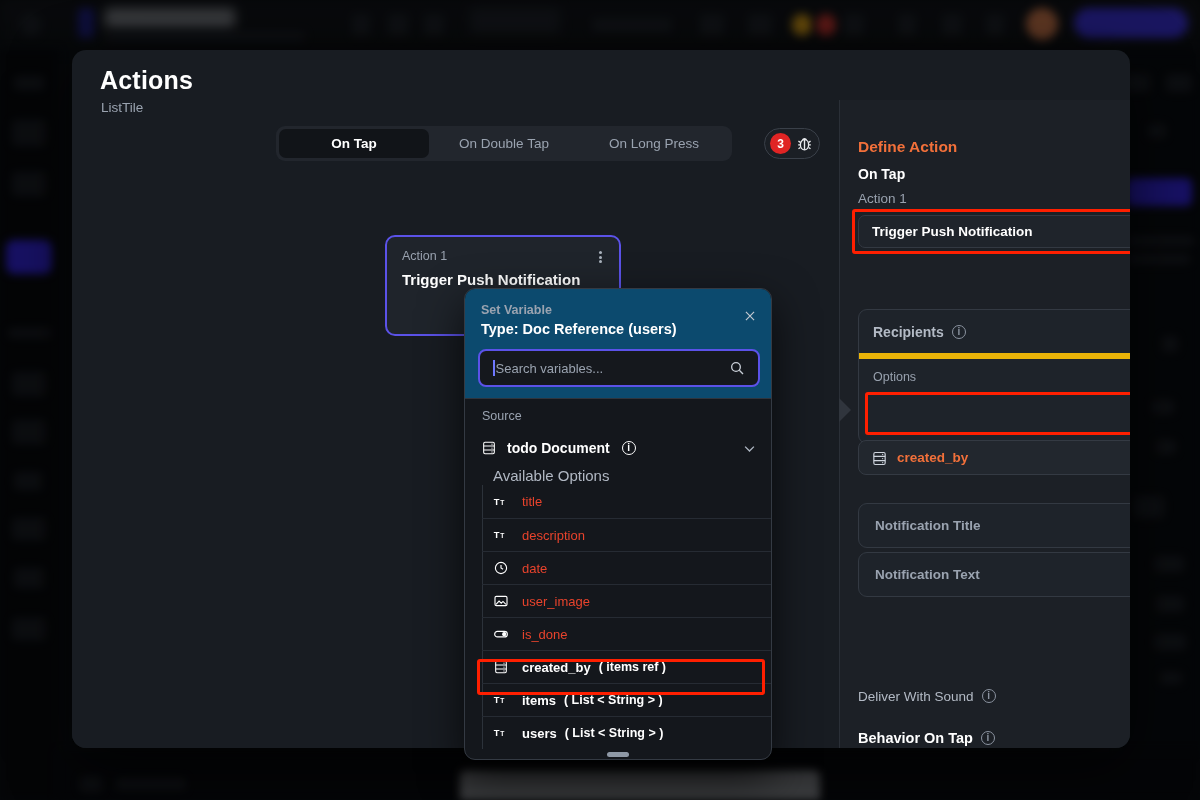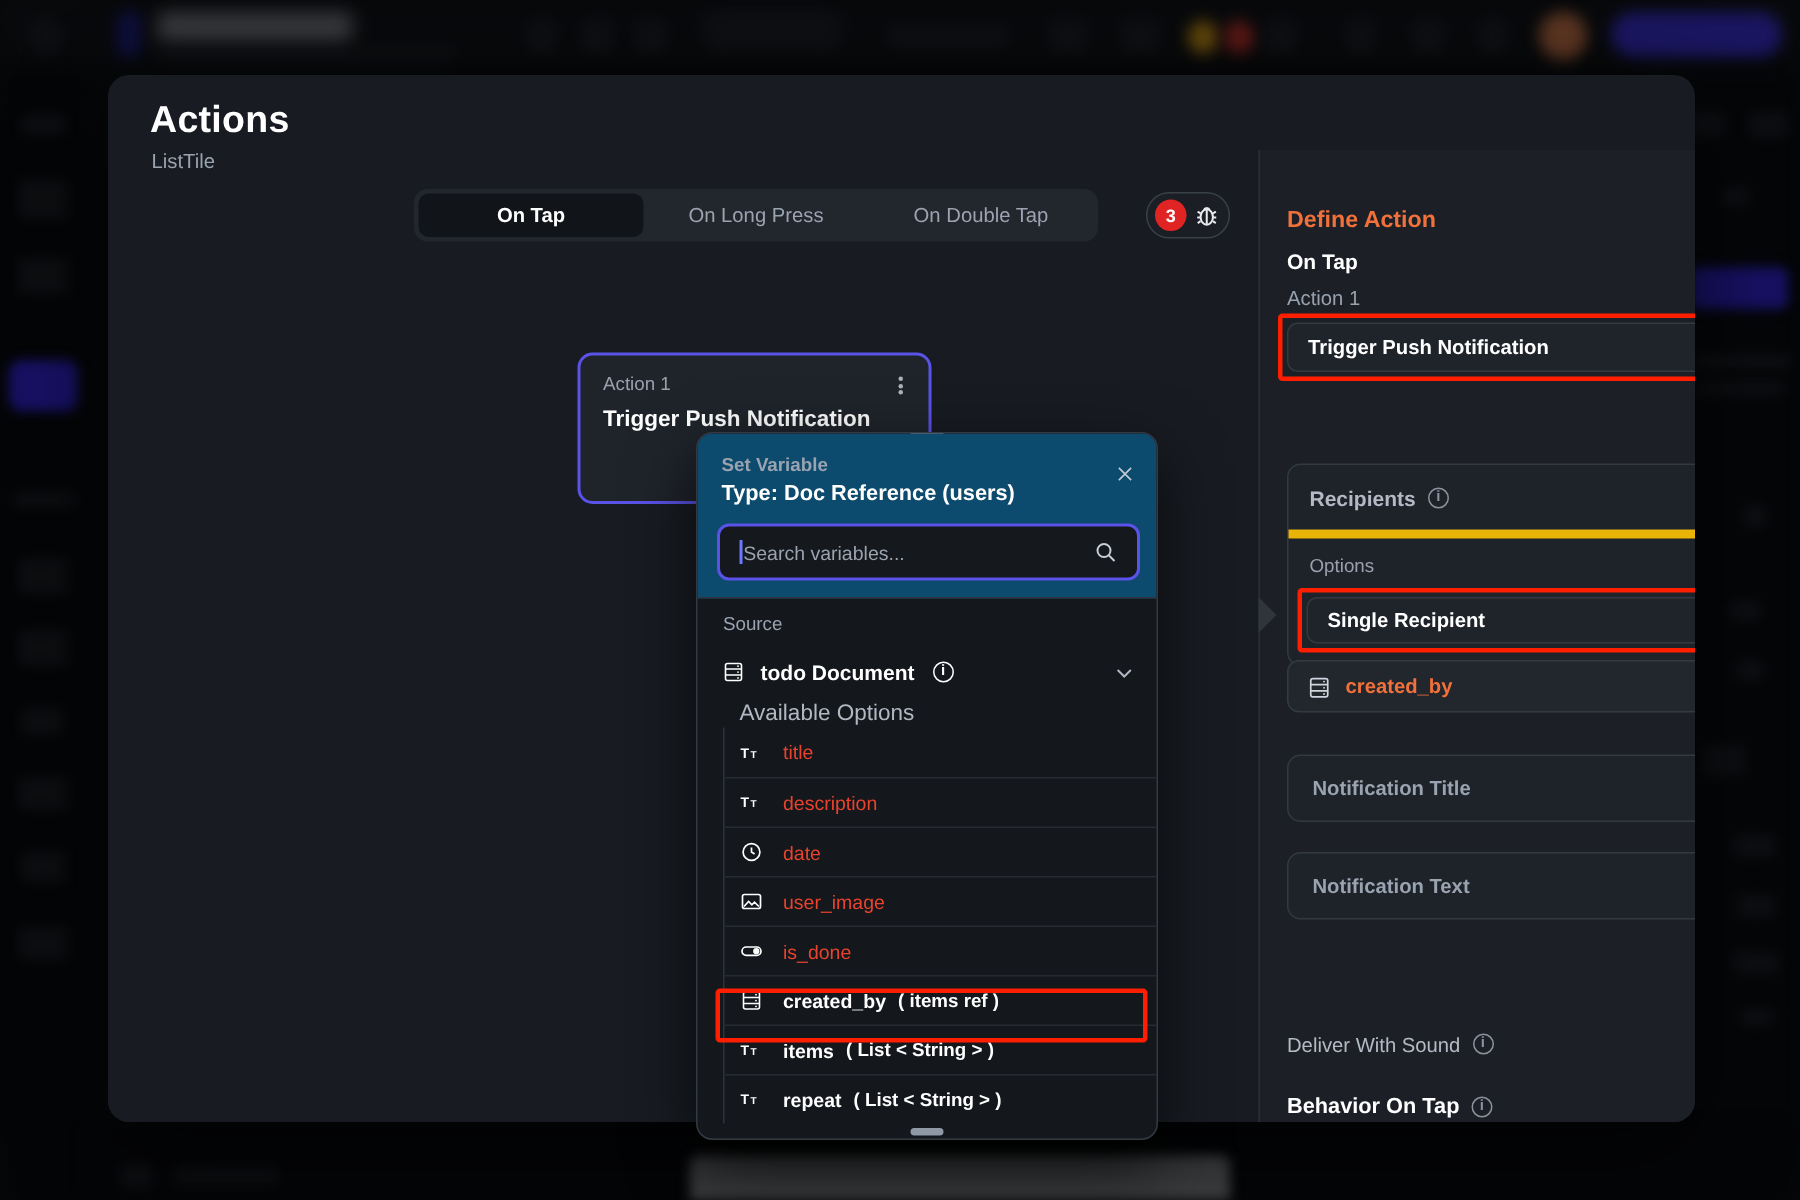--- a/index.html
+++ b/index.html
@@ -296,22 +296,22 @@
 
   <div class="modal">
 
     <div class="modal-header">
       <div class="page-title">Actions</div>
       <div class="page-sub">ListTile</div>
     </div>
 
     <div class="tabbar">
       <div class="tab active">On Tap</div>
+      <div class="tab">On Double Tap</div>
       <div class="tab">On Long Press</div>
-      <div class="tab">On Double Tap</div>
     </div>
 
     <div class="debug-badge">
       <div class="debug-count">3</div>
       <span class="bug-icon">
         <svg viewBox="0 0 24 24" width="19" height="19" fill="none" stroke="currentColor" stroke-width="1.7">
           <ellipse cx="12" cy="13.5" rx="5.2" ry="6.5"></ellipse>
           <path d="M12 7v13M9.6 7.4a2.6 2.6 0 0 1 4.8 0"></path>
           <path d="M6.8 10.5 4.3 9M6.8 13.8H4M6.8 17 4.4 18.6M17.2 10.5 19.7 9M17.2 13.8H20M17.2 17l2.4 1.6"></path>
         </svg>
@@ -344,45 +344,41 @@
 
       <div class="group-card">
         <div class="group-head">
           <span class="group-head-text">Recipients</span>
           <i class="info-ico">i</i>
 
         </div>
         <div class="sub-label" style="left:14px;top:60px;">Options</div>
       </div>
 
-      <div class="sel-row" style="left:31px;top:298px;width:291px;height:31px;">
-        <span class="sel-text">Single Recipient</span>
-
-      </div>
       <div class="hl-box" style="left:25px;top:292px;width:303px;height:43px;"></div>
 
       <div class="chip-row">
         <span class="opt-icon">
           <svg viewBox="0 0 24 24" width="17" height="17" fill="none" stroke="#cfd5de" stroke-width="1.6">
             <rect x="4" y="3.5" width="16" height="17" rx="2"></rect>
             <path d="M4 9h16M4 15h16"></path>
             <circle cx="16.5" cy="6.2" r=".9" fill="#cfd5de" stroke="none"></circle>
             <circle cx="16.5" cy="12.1" r=".9" fill="#cfd5de" stroke="none"></circle>
             <circle cx="16.5" cy="17.9" r=".9" fill="#cfd5de" stroke="none"></circle>
           </svg>
         </span>
         <span class="chip-text">created_by</span>
 
       </div>
 
       <div class="field-btn" style="top:403px;">
         <span>Notification Title</span>
 
       </div>
-      <div class="field-btn" style="top:468px;">
+      <div class="field-btn" style="top:452px;">
         <span>Notification Text</span>
 
       </div>
 
       <div class="toggle-row">
         <span class="lab">Deliver With Sound</span>
         <i class="info-ico">i</i>
 
       </div>
 
@@ -518,21 +514,21 @@
         <span class="otype">( List &lt; String &gt; )</span>
       </div>
 
       <div class="opt">
         <span class="opt-icon">
           <svg viewBox="0 0 24 24" width="16" height="16">
               <text x="1" y="17" font-family="Liberation Sans, sans-serif" font-size="14" font-weight="bold" fill="#fff">T</text>
               <text x="11" y="17" font-family="Liberation Sans, sans-serif" font-size="10" font-weight="bold" fill="#fff">T</text>
             </svg>
         </span>
-        <span class="oname" style="color:#fff;font-weight:700;">repeat</span>
+        <span class="oname" style="color:#fff;font-weight:700;">users</span>
         <span class="otype">( List &lt; String &gt; )</span>
       </div>
 
     </div>
 
     <div class="grip" style="bottom:2px;"></div>
   </div>
 
   <div class="hl-box" style="left:477px;top:659px;width:288px;height:36px;"></div>
 

